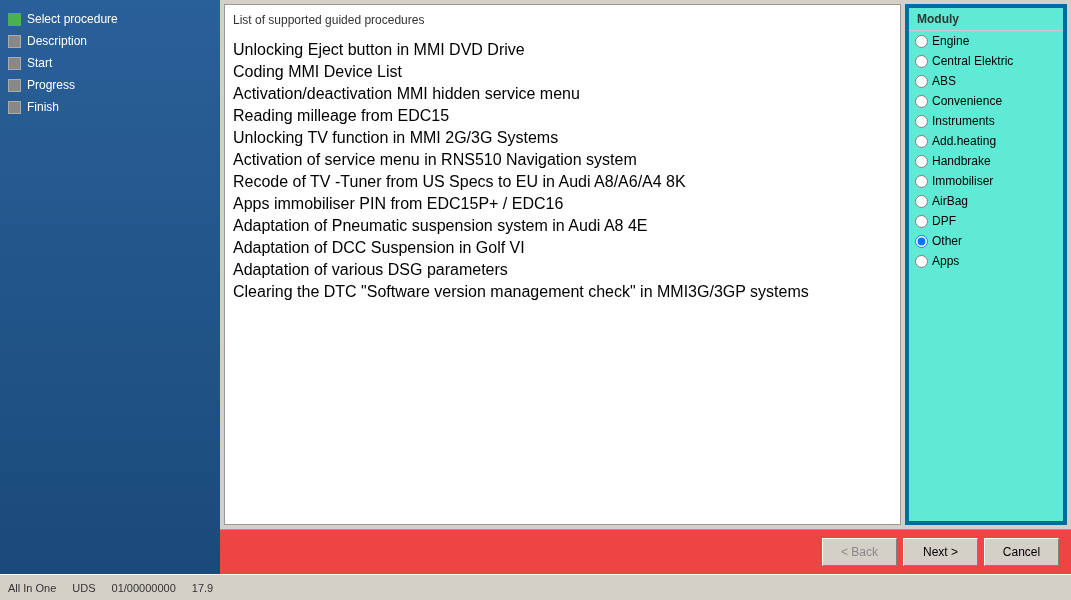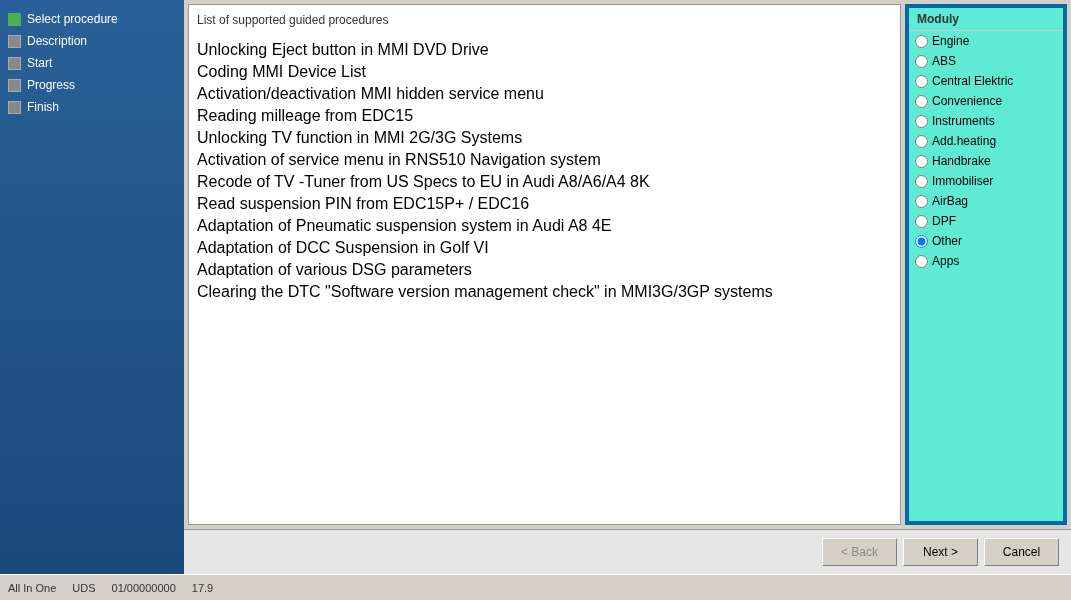--- a/index.html
+++ b/index.html
@@ -15,21 +15,21 @@
     }
 
     .main-container {
       display: flex;
       flex: 1;
       overflow: hidden;
     }
 
     
     .sidebar {
-      width: 184px;
+      width: 220px;
       background: #1e5799;
       background: linear-gradient(to bottom, #2a6099, #1a4a7a);
       display: flex;
       flex-direction: column;
       padding-top: 8px;
       flex-shrink: 0;
     }
 
     .sidebar-item {
       display: flex;
@@ -133,21 +133,21 @@
     }
 
     .moduly-item-label {
       font-size: 12px;
       color: #000;
     }
 
     
     .bottom-bar {
       height: 45px;
-      background: #e5e5e5;
+      background: #ef4444;
       border-top: 1px solid #999;
       display: flex;
       align-items: center;
       justify-content: flex-end;
       padding: 8px 12px;
       gap: 6px;
     }
 
     .btn {
       min-width: 75px;
@@ -219,42 +219,42 @@
       <div class="main-panel">
         <div class="panel-header">List of supported guided procedures</div>
         <ul class="procedure-list">
         <li>Unlocking Eject button in MMI DVD Drive</li>
             <li>Coding MMI Device List</li>
             <li>Activation/deactivation MMI hidden service menu</li>
             <li>Reading milleage from EDC15</li>
             <li>Unlocking TV function in MMI 2G/3G Systems</li>
             <li>Activation of service menu in RNS510 Navigation system</li>
             <li>Recode of TV -Tuner from US Specs to EU in Audi A8/A6/A4 8K</li>
-            <li>Read suspension PIN from EDC15P+ / EDC16</li>
+            <li>Apps immobiliser PIN from EDC15P+ / EDC16</li>
             <li>Adaptation of Pneumatic suspension system in Audi A8 4E</li>
             <li>Adaptation of DCC Suspension in Golf VI</li>
             <li>Adaptation of various DSG parameters</li>
             <li>Clearing the DTC "Software version management check" in MMI3G/3GP systems</li>
           </ul>
       </div>
 
       <div class="moduly-panel">
         <div class="moduly-title">Moduly</div>
         <div id="moduly-items">
         <div class="moduly-item">
               <input type="radio" name="moduly" value="engine" style="">
               <span class="moduly-item-label">Engine</span>
             </div>
             <div class="moduly-item">
+              <input type="radio" name="moduly" value="central-elektric" style="">
+              <span class="moduly-item-label">Central Elektric</span>
+            </div>
+            <div class="moduly-item">
               <input type="radio" name="moduly" value="abs" style="">
               <span class="moduly-item-label">ABS</span>
-            </div>
-            <div class="moduly-item">
-              <input type="radio" name="moduly" value="central-elektric" style="">
-              <span class="moduly-item-label">Central Elektric</span>
             </div>
             <div class="moduly-item">
               <input type="radio" name="moduly" value="convenience" style="">
               <span class="moduly-item-label">Convenience</span>
             </div>
             <div class="moduly-item">
               <input type="radio" name="moduly" value="instruments" style="">
               <span class="moduly-item-label">Instruments</span>
             </div>
             <div class="moduly-item">

